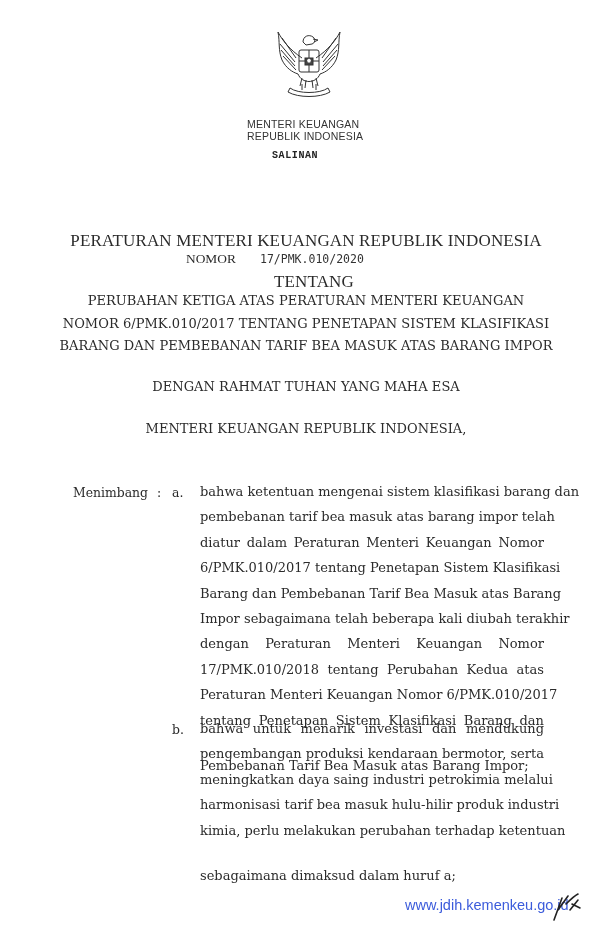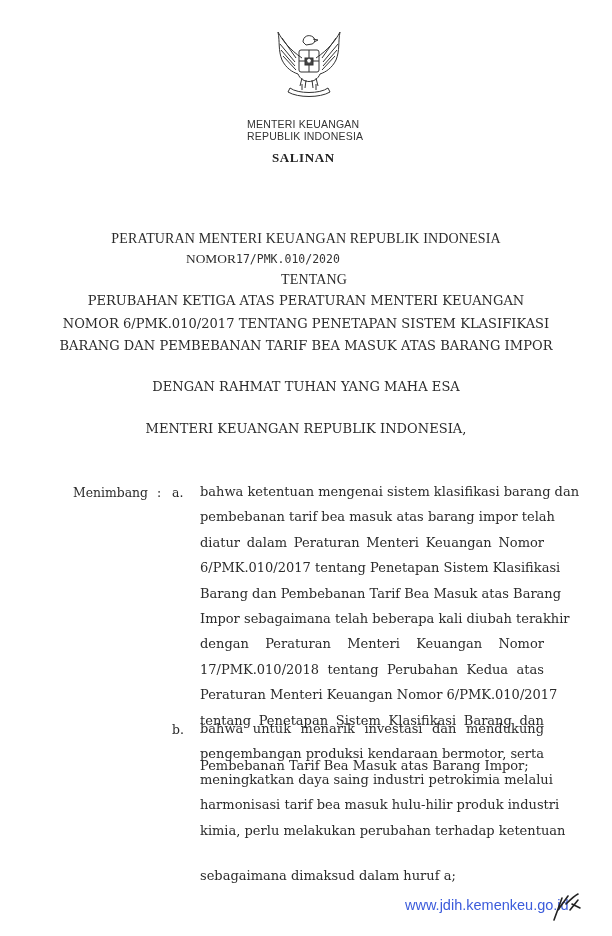--- a/index.html
+++ b/index.html
@@ -9,34 +9,34 @@
       color: #2a2a2a;
     }
     .emblem { position: absolute; left: 272px; top: 28px; width: 74px; height: 76px; }
     .hdr-line {
       font-family: "Liberation Sans", "DejaVu Sans", sans-serif;
       font-size: 10.5px; letter-spacing: 0.2px; color: #333;
       position: absolute; left: 247px; white-space: nowrap;
     }
     .salinan {
       position: absolute; left: 272px; top: 150px;
-      font-family: Liberation Serif, serif;
-      font-weight: bold; font-size: 13px; letter-spacing: 0.6px; color: #222;
+      font-family: Liberation Mono, monospace;
+      font-weight: bold; font-size: 10px; letter-spacing: 0.6px; color: #222;
     }
     .title {
       position: absolute; left: 0; width: 612px; text-align: center;
       font-family: "Liberation Serif", "DejaVu Serif", serif;
-      font-size: 14px; letter-spacing: 0.15px; white-space: nowrap; color: #2b2b2b;
+      font-size: 17px; letter-spacing: 0.15px; white-space: nowrap; color: #2b2b2b;
     }
     .nomor-label {
       position: absolute; left: 186px; top: 251px;
       font-family: "Liberation Serif", "DejaVu Serif", serif; font-size: 13.4px; color: #2b2b2b;
     }
     .nomor-value {
-      position: absolute; left: 236px; top: 252px;
+      position: absolute; left: 260px; top: 252px;
       font-family: "DejaVu Sans Mono", "Liberation Mono", monospace;
       font-size: 11.5px; color: #333;
     }
     .mono-line {
       position: absolute; left: 0; width: 612px; text-align: center;
       font-family: "DejaVu Serif", "Liberation Serif", serif;
       font-size: 13px; letter-spacing: 0.05px; white-space: nowrap; color: #2b2b2b;
     }
     .label-menimbang {
       position: absolute; left: 73px; top: 485px;

